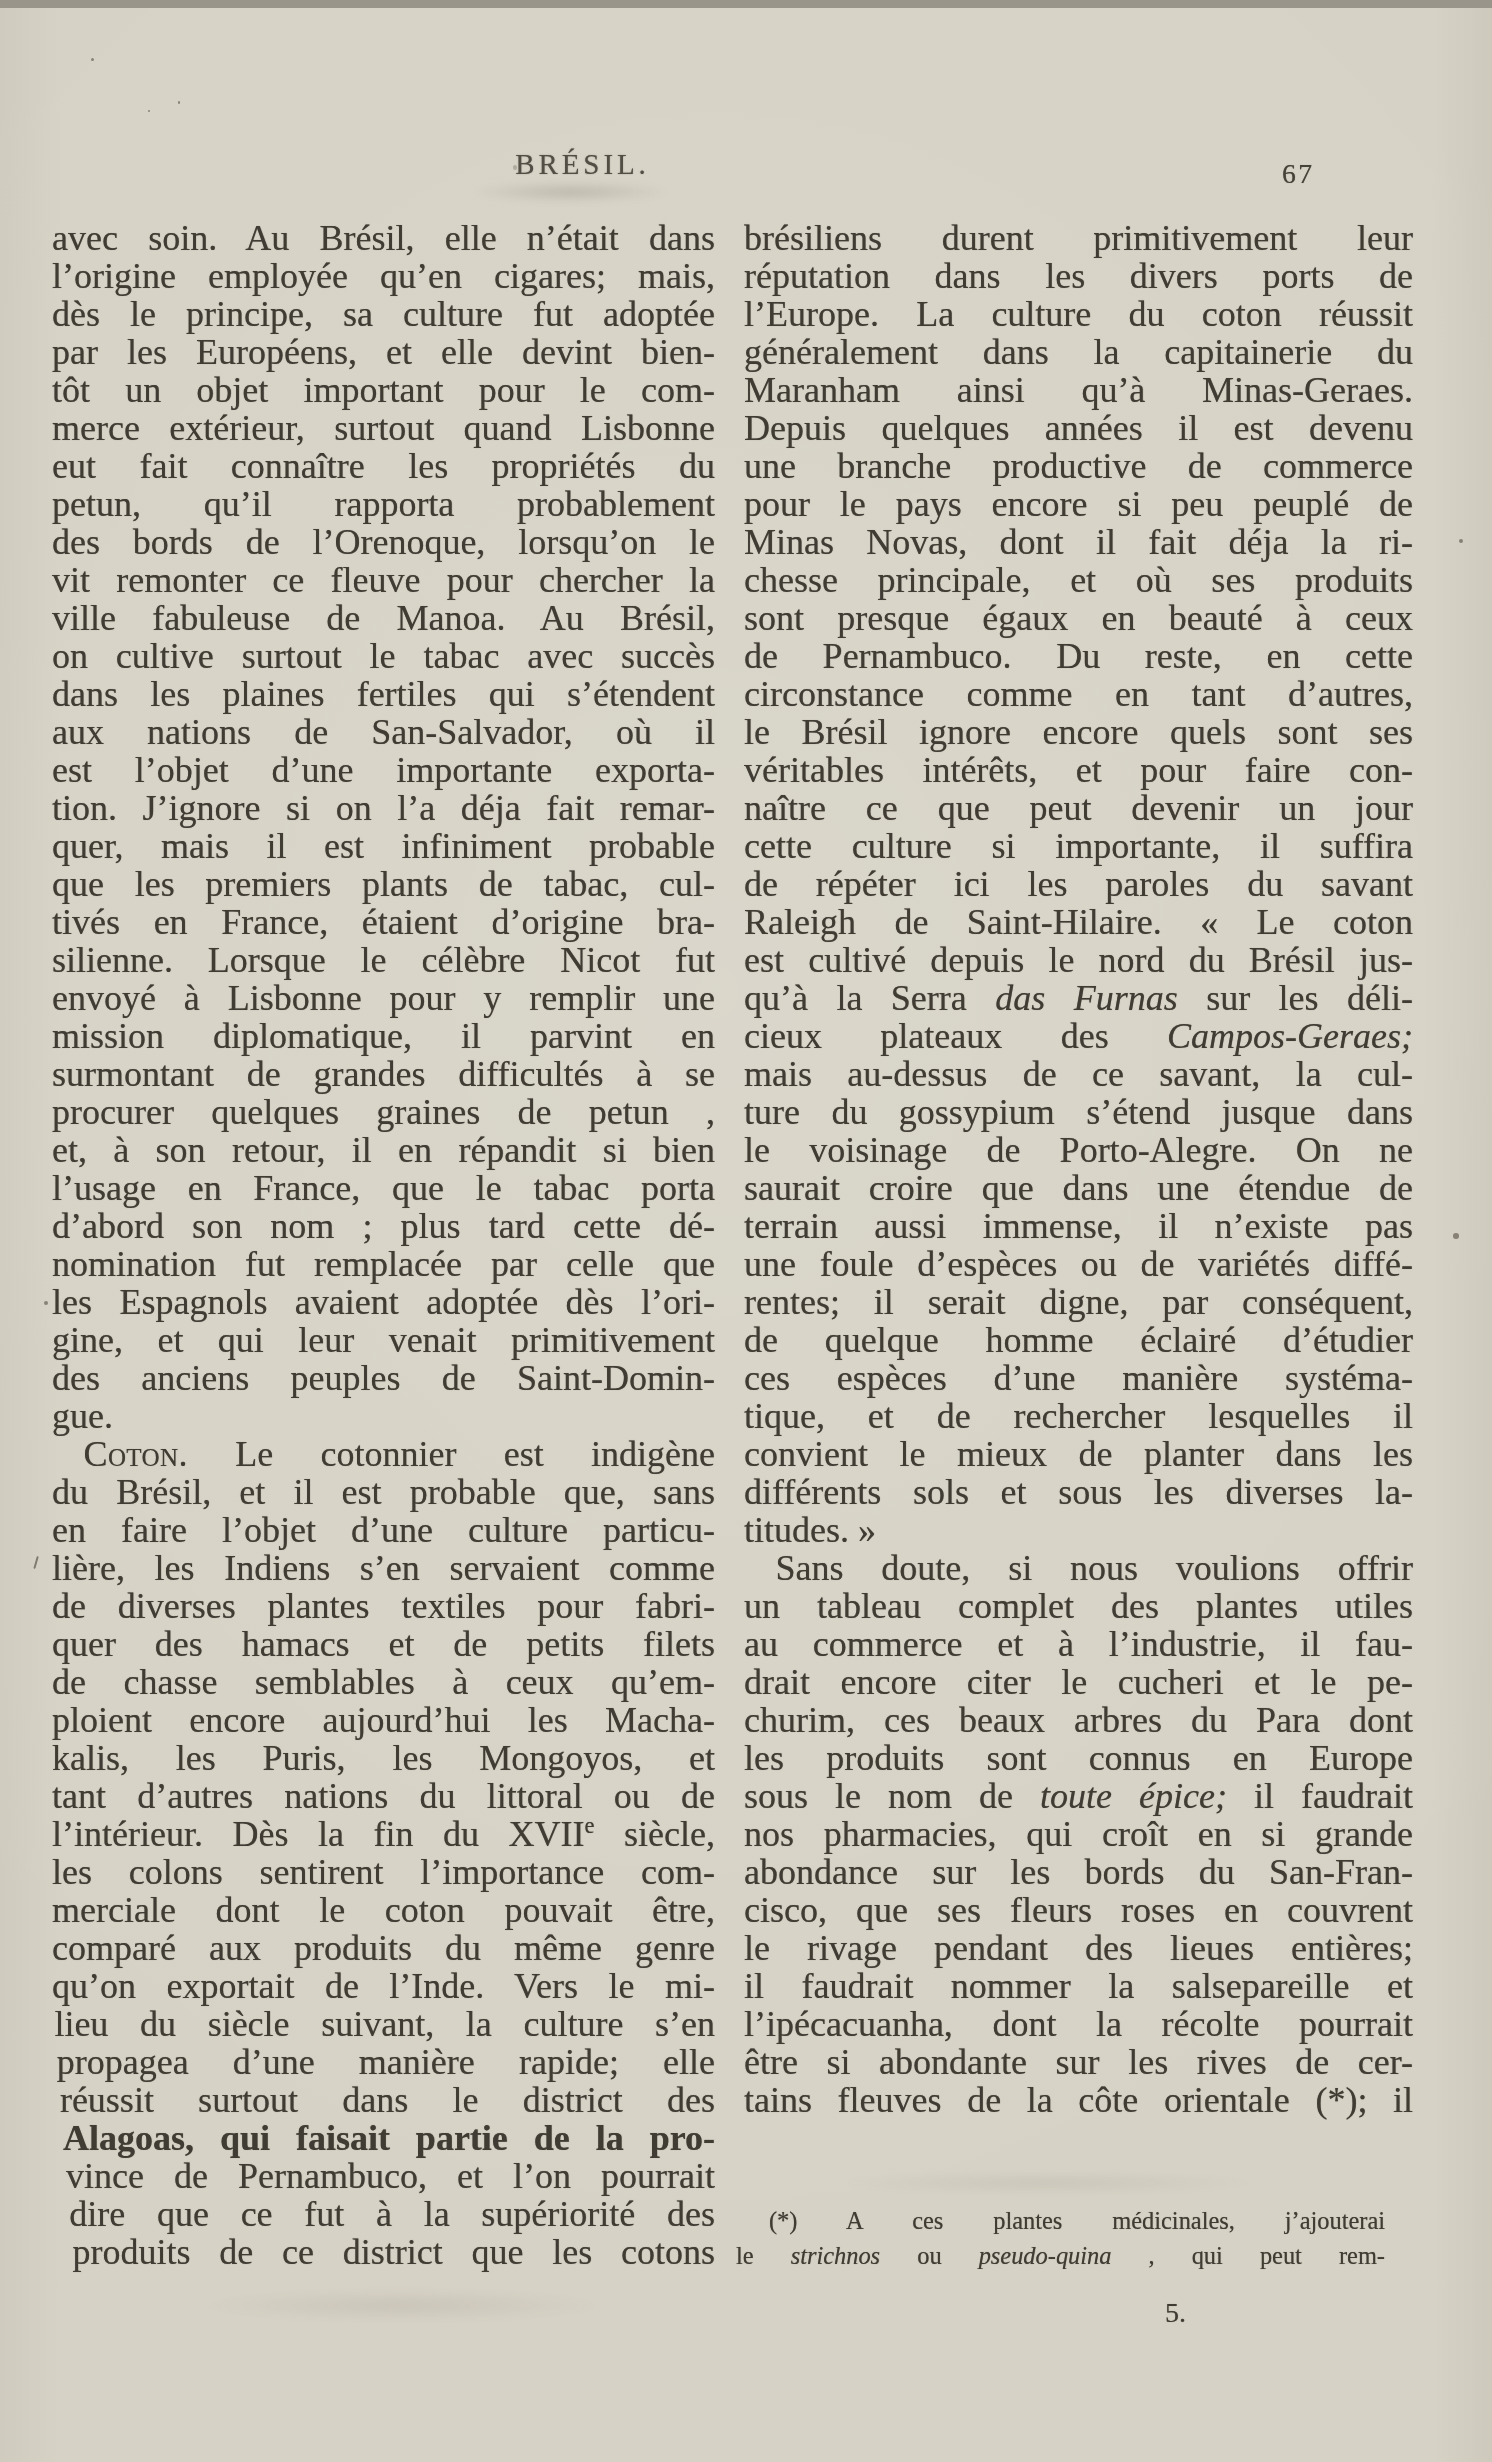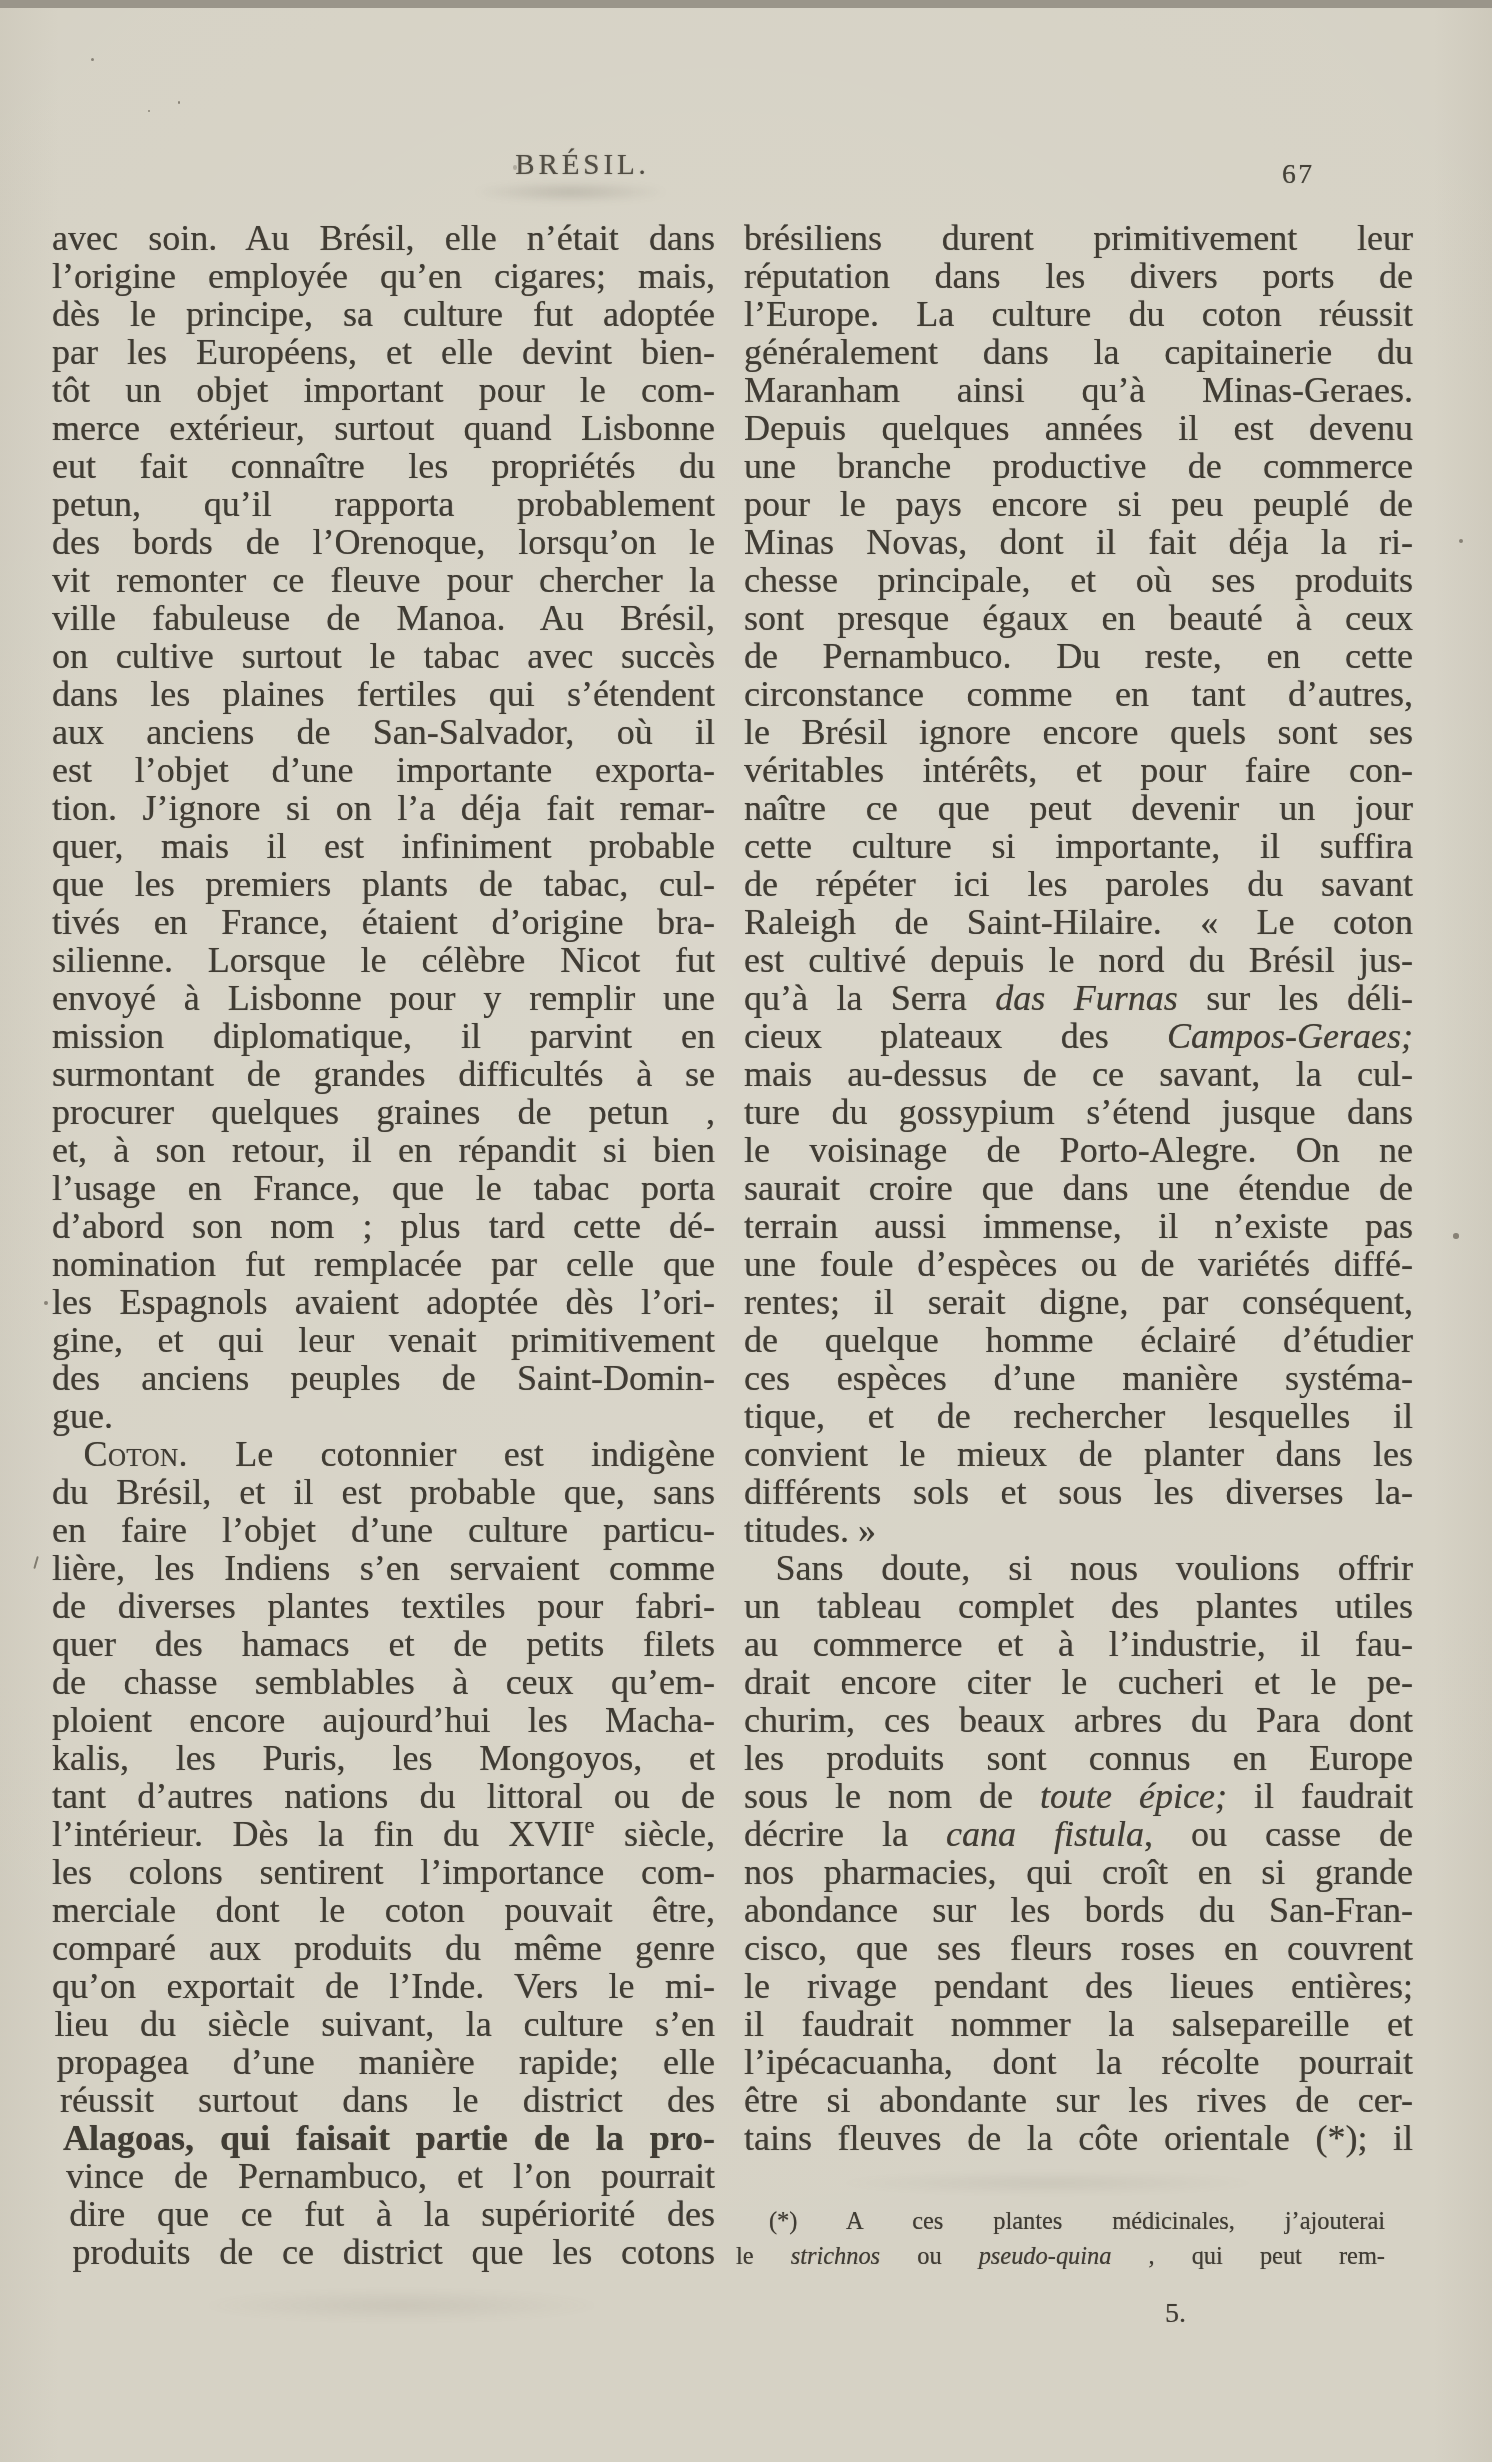--- a/index.html
+++ b/index.html
@@ -75,21 +75,21 @@
       <div class="line"><span>par les Européens, et elle devint bien-</span></div>
       <div class="line"><span>tôt un objet important pour le com-</span></div>
       <div class="line"><span>merce extérieur, surtout quand Lisbonne</span></div>
       <div class="line"><span>eut fait connaître les propriétés du</span></div>
       <div class="line"><span>petun, qu’il rapporta probablement</span></div>
       <div class="line"><span>des bords de l’Orenoque, lorsqu’on le</span></div>
       <div class="line"><span>vit remonter ce fleuve pour chercher la</span></div>
       <div class="line"><span>ville fabuleuse de Manoa. Au Brésil,</span></div>
       <div class="line"><span>on cultive surtout le tabac avec succès</span></div>
       <div class="line"><span>dans les plaines fertiles qui s’étendent</span></div>
-      <div class="line"><span>aux anciens de San-Salvador, où il</span></div>
+      <div class="line"><span>aux nations de San-Salvador, où il</span></div>
       <div class="line"><span>est l’objet d’une importante exporta-</span></div>
       <div class="line"><span>tion. J’ignore si on l’a déja fait remar-</span></div>
       <div class="line"><span>quer, mais il est infiniment probable</span></div>
       <div class="line"><span>que les premiers plants de tabac, cul-</span></div>
       <div class="line"><span>tivés en France, étaient d’origine bra-</span></div>
       <div class="line"><span>silienne. Lorsque le célèbre Nicot fut</span></div>
       <div class="line"><span>envoyé à Lisbonne pour y remplir une</span></div>
       <div class="line"><span>mission diplomatique, il parvint en</span></div>
       <div class="line"><span>surmontant de grandes difficultés à se</span></div>
       <div class="line"><span>procurer quelques graines de petun ,</span></div>
@@ -160,21 +160,20 @@
       <div class="line"><span>convient le mieux de planter dans les</span></div>
       <div class="line"><span>différents sols et sous les diverses la-</span></div>
       <div class="line end"><span>titudes. »</span></div>
       <div class="line indent"><span>Sans doute, si nous voulions offrir</span></div>
       <div class="line"><span>un tableau complet des plantes utiles</span></div>
       <div class="line"><span>au commerce et à l’industrie, il fau-</span></div>
       <div class="line"><span>drait encore citer le cucheri et le pe-</span></div>
       <div class="line"><span>churim, ces beaux arbres du Para dont</span></div>
       <div class="line"><span>les produits sont connus en Europe</span></div>
       <div class="line"><span>sous le nom de </span><span class="it">toute épice;</span><span> il faudrait</span></div>
-      <div class="line"><span>décrire la </span><span class="it">cana fistula</span><span>, ou casse de</span></div>
       <div class="line"><span>nos pharmacies, qui croît en si grande</span></div>
       <div class="line"><span>abondance sur les bords du San-Fran-</span></div>
       <div class="line"><span>cisco, que ses fleurs roses en couvrent</span></div>
       <div class="line"><span>le rivage pendant des lieues entières;</span></div>
       <div class="line"><span>il faudrait nommer la salsepareille et</span></div>
       <div class="line"><span>l’ipécacuanha, dont la récolte pourrait</span></div>
       <div class="line"><span>être si abondante sur les rives de cer-</span></div>
       <div class="line"><span>tains fleuves de la côte orientale (*); il</span></div>
     </div>
 

